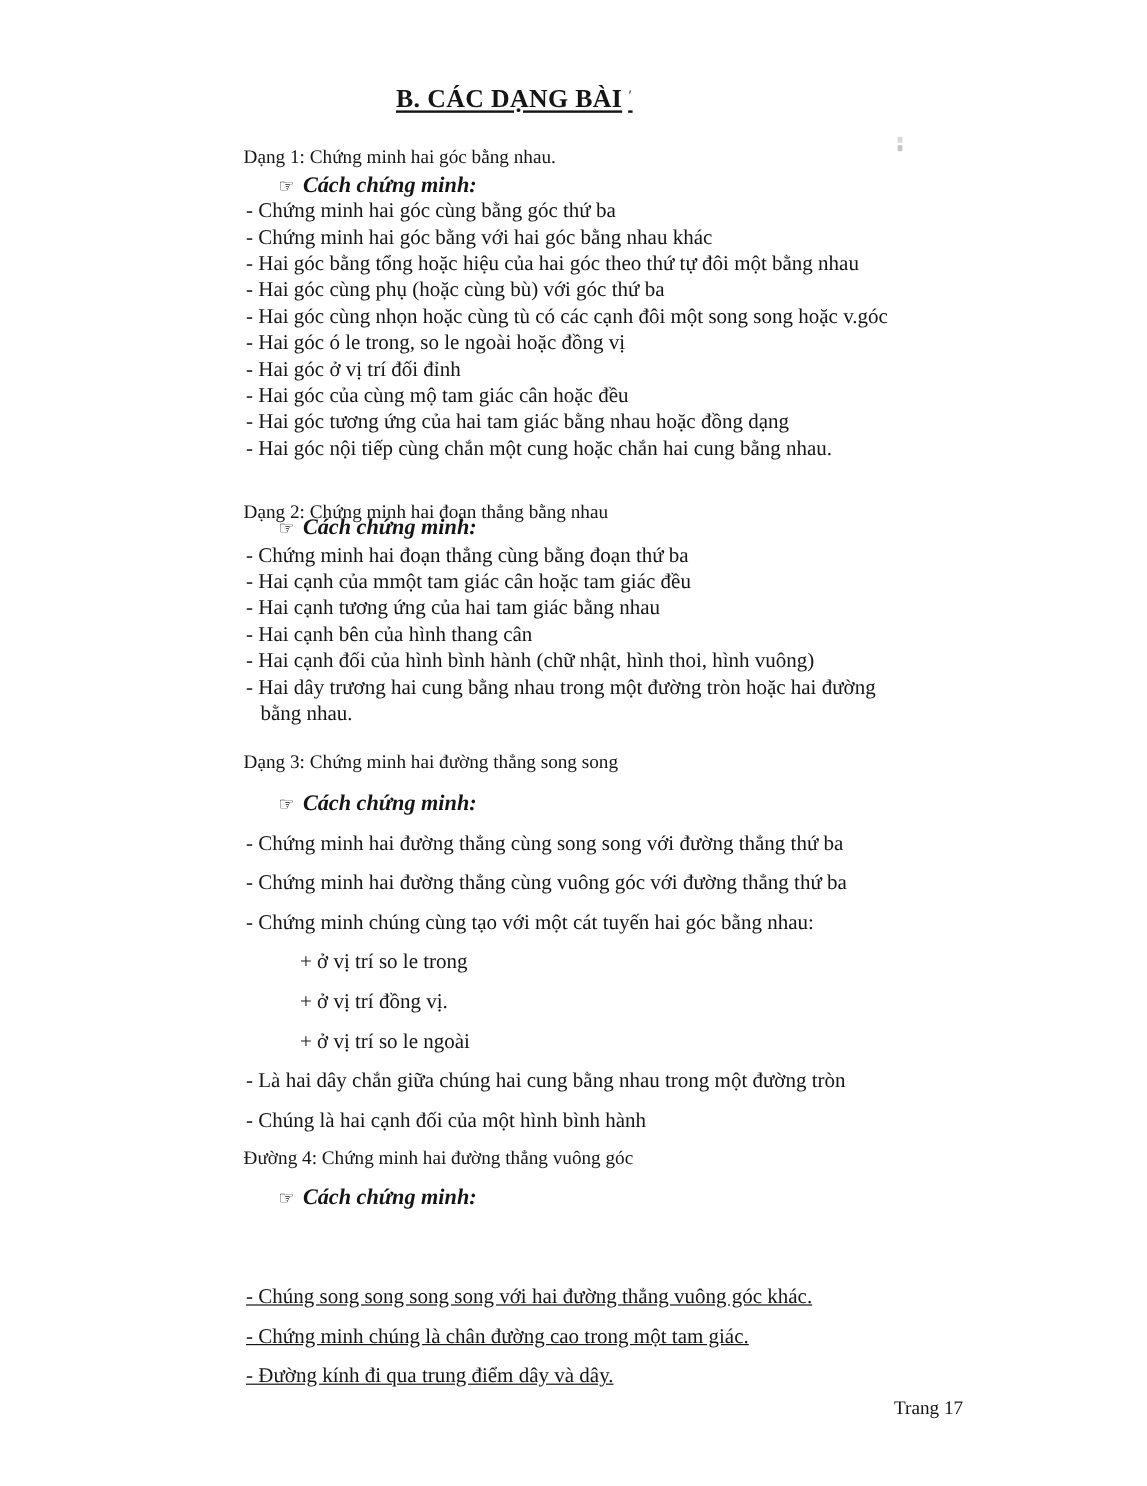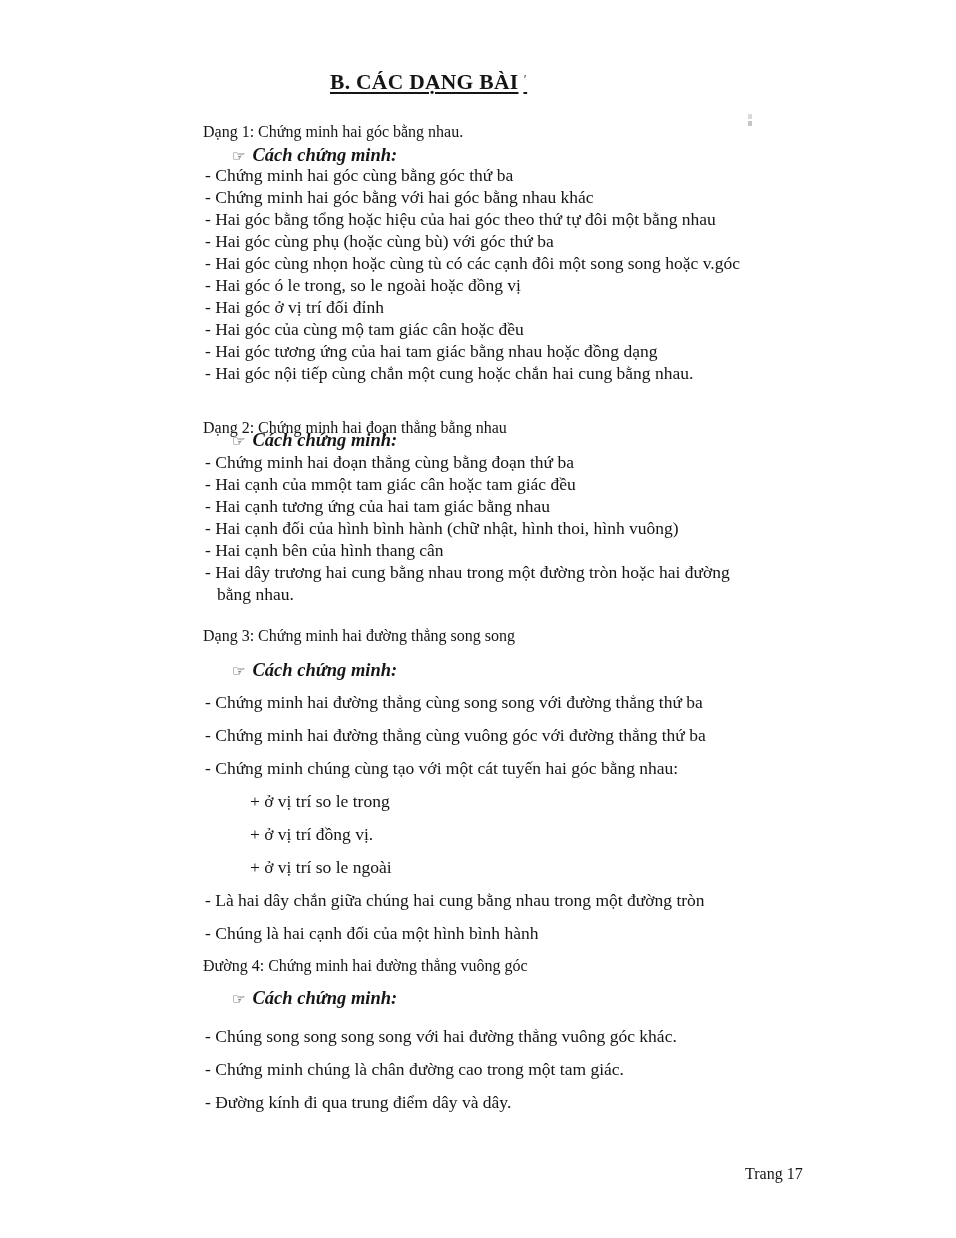--- a/index.html
+++ b/index.html
@@ -66,21 +66,21 @@
   .s2-heading { top:416px; }
   .s2-method  { top:428px; }
   .s2-items   { top:451px; }
 
   .s3-heading { top:624px; }
   .s3-method  { top:658px; }
   .s3-items   { top:686px; }
 
   .s4-heading { top:954px; }
   .s4-method  { top:986px; }
-  .s4-items   { top:1020px; }
+  .s4-items   { top:1064px;text-decoration:underline; }
 
   .footer {
     left:745px; top:1163px;
     font-size:16px; line-height:22px; white-space:nowrap;
   }
 </style>
 </head>
 <body>
 
 <div class="abs page-title"><span>B. CÁC DẠNG BÀI</span><span class="title-mark">ʹ</span></div>
@@ -101,22 +101,22 @@
   <div class="item">- Hai góc tương ứng của hai tam giác bằng nhau hoặc đồng dạng</div>
   <div class="item">- Hai góc nội tiếp cùng chắn một cung hoặc chắn hai cung bằng nhau.</div>
 </div>
 
 <div class="abs heading s2-heading">Dạng 2: Chứng minh hai đoạn thẳng bằng nhau</div>
 <div class="abs method s2-method"><span class="hand">☞</span><span>Cách chứng minh:</span></div>
 <div class="abs items tight s2-items">
   <div class="item">- Chứng minh hai đoạn thẳng cùng bằng đoạn thứ ba</div>
   <div class="item">- Hai cạnh của mmột tam giác cân hoặc tam giác đều</div>
   <div class="item">- Hai cạnh tương ứng của hai tam giác bằng nhau</div>
+  <div class="item">- Hai cạnh bên của hình thang cân</div>
   <div class="item">- Hai cạnh đối của hình bình hành (chữ nhật, hình thoi, hình vuông)</div>
-  <div class="item">- Hai cạnh bên của hình thang cân</div>
   <div class="item">- Hai dây trương hai cung bằng nhau trong một đường tròn hoặc hai đường
 bằng nhau.</div>
 </div>
 
 <div class="abs heading s3-heading">Dạng 3: Chứng minh hai đường thẳng song song</div>
 <div class="abs method s3-method"><span class="hand">☞</span><span>Cách chứng minh:</span></div>
 <div class="abs items loose s3-items">
   <div class="item">- Chứng minh hai đường thẳng cùng song song với đường thẳng thứ ba</div>
   <div class="item">- Chứng minh hai đường thẳng cùng vuông góc với đường thẳng thứ ba</div>
   <div class="item">- Chứng minh chúng cùng tạo với một cát tuyến hai góc bằng nhau:</div>

